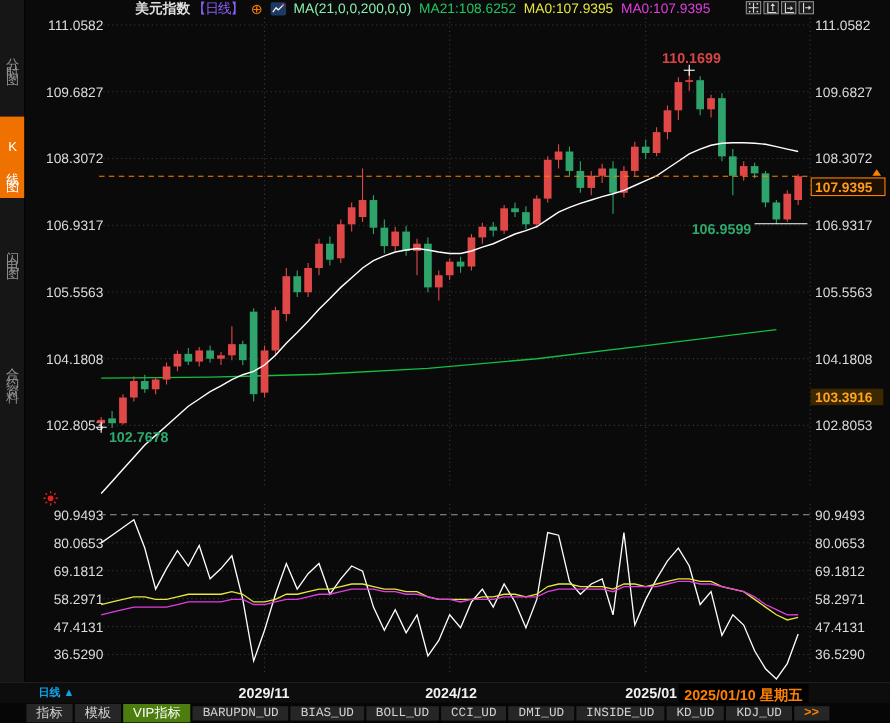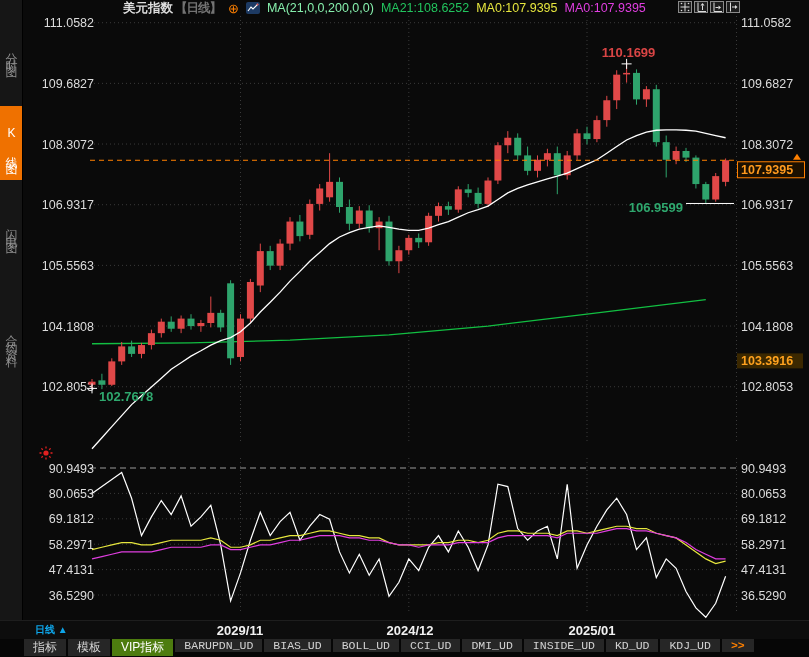--- a/index.html
+++ b/index.html
@@ -10,21 +10,21 @@
   .side-item{writing-mode:vertical-rl;text-orientation:upright;letter-spacing:7px;font-size:12px;color:#919191;
              display:flex;align-items:center;justify-content:center;cursor:pointer;}
   .side-item.s1{height:106px;}
   .side-item.s2{height:74px;}
   .side-item.s3{height:82px;margin-top:8px;}
   .side-item.s4{height:114px;margin-top:12px;}
   .side-item.active{background:#ef7100;color:#fff;}
   
   .hdr{position:absolute;left:22px;top:0;right:0;height:16px;display:flex;align-items:center;gap:7px;padding-left:101px;font-size:12.5px;white-space:nowrap;}
   .hdr .sym{color:#dedede;font-weight:bold;}
-  .hdr .per{color:#737373;font-weight:bold;letter-spacing:-1px;}
+  .hdr .per{color:#8b5cf6;font-weight:normal;letter-spacing:-1px;}
   .hdr .plus{color:#ff8000;font-size:13px;line-height:1;cursor:pointer;}
   .hdr .map{color:#86efac;}
   .hdr .ma21{color:#22c55e;}
   .hdr .ma0y{color:#e6e63e;}
   .hdr .ma0m{color:#e03ee0;}
   .mini-chart{width:14px;height:12px;border-radius:2px;background:#1d3a63;display:inline-block;}
   .tool-icons{position:absolute;left:678px;top:1px;display:flex;gap:2px;}
   .tool-icons .tbtn{width:14px;height:12px;background:#1c1c1c;border:1px solid #8a8a8a;box-sizing:border-box;display:flex;align-items:center;justify-content:center;cursor:pointer;}
   
   svg{display:block;}
@@ -34,21 +34,21 @@
   .rsi-hdr .p1{color:#ededed;}
   .rsi-hdr .p2{color:#e6e63e;}
   .rsi-hdr .p3{color:#e03ee0;}
   .alert-ic{position:absolute;left:37px;top:445px;}
   
   .xrow{position:absolute;left:0;top:620px;width:809px;height:19px;background:#0d0d0d;border-top:1px solid #1e1e1e;}
   .xrow .plabel{position:absolute;left:35px;top:2px;color:#0ea5e9;font-size:10px;font-weight:bold;cursor:pointer;}
   .xrow .month{position:absolute;top:2px;transform:translateX(-50%);color:#f2f2f2;font-size:13px;font-weight:bold;}
   .xrow .mdate{position:absolute;left:617px;top:1px;background:#000;color:#ff8000;font-size:13px;font-weight:bold;padding:1px 5px;}
   
-  .tabs{position:absolute;left:0;top:639px;width:809px;height:18px;background:#060606;display:flex;gap:2px;align-items:flex-start;}
+  .tabs{position:absolute;left:0;top:639px;width:809px;height:18px;background:#060606;display:flex;gap:2px;align-items:center;}
   .tabs .spacer{width:22px;background:#151515;}
   .tab{background:#262626;color:#d2d2d2;font-size:12px;display:flex;align-items:center;padding:0 9px;cursor:pointer;white-space:nowrap;}
   .tab.mono{font-family:"Liberation Mono","DejaVu Sans Mono",monospace;font-size:11.5px;}
   .tab.active{background:#4d7c0f;color:#fff;}
   .tab.more{color:#ff8000;font-weight:bold;}
 </style>
 </head>
 <body>
 
 <div id="app">
@@ -317,20 +317,21 @@
       <polyline points="92,41.55566619999999 101.9,34.55366619999999 111.8,27.551666199999985 121.7,20.549666199999987 131.6,46.22366619999998 141.5,83.56766619999999 151.4,64.8956662 161.3,48.557666199999986 171.2,62.56166619999999 181.10000000000002,43.889666199999986 191,74.23166619999998 200.9,64.8956662 210.8,53.225666199999985 220.70000000000002,92.90366619999999 230.6,148.9196662 240.5,120.91166619999998 250.4,88.23566619999998 260.3,60.22766619999999 270.20000000000005,83.56766619999999 280.1,69.56366619999999 290,60.22766619999999 299.9,88.23566619999998 309.8,74.23166619999998 319.70000000000005,62.56166619999999 329.6,67.2296662 339.5,99.90566619999998 349.40000000000003,120.91166619999998 359.3,102.23966619999999 369.2,123.24566619999999 379.1,106.9076662 389,144.2516662 398.90000000000003,130.24766619999997 408.8,106.9076662 418.7,118.5776662 428.6,95.23766619999999 438.5,83.56766619999999 448.40000000000003,99.90566619999998 458.3,78.89966619999998 468.2,95.23766619999999 478.1,118.5776662 488,92.90366619999999 497.90000000000003,32.219666199999985 507.8,34.55366619999999 517.7,76.56566619999998 527.6,88.23566619999998 537.5,78.89966619999998 547.4000000000001,74.23166619999998 557.3,106.9076662 567.2,32.219666199999985 577.1,116.24366619999999 587,92.90366619999999 596.9000000000001,74.23166619999998 606.8000000000001,57.893666199999984 616.7,46.22366619999998 626.6,62.56166619999999 636.5,97.57166619999998 646.4,85.9016662 656.3000000000001,125.57966619999999 666.2,106.9076662 676.1,116.24366619999999 686,139.58366619999998 695.9,155.9216662 705.8000000000001,165.2576662 715.7,151.2536662 725.6,124.31930619999999" fill="none" stroke="#ffffff" stroke-width="1.2"></polyline>
       <polyline points="92,97.57166619999998 101.9,95.23766619999999 111.8,92.90366619999999 121.7,90.56966619999999 131.6,90.56966619999999 141.5,92.90366619999999 151.4,92.90366619999999 161.3,90.56966619999999 171.2,88.23566619999998 181.10000000000002,88.23566619999998 191,88.23566619999998 200.9,88.23566619999998 210.8,85.9016662 220.70000000000002,88.23566619999998 230.6,95.23766619999999 240.5,95.23766619999999 250.4,92.90366619999999 260.3,88.23566619999998 270.20000000000005,88.23566619999998 280.1,85.9016662 290,83.56766619999999 299.9,83.56766619999999 309.8,81.23366619999999 319.70000000000005,78.89966619999998 329.6,78.89966619999998 339.5,81.23366619999999 349.40000000000003,83.56766619999999 359.3,83.56766619999999 369.2,85.9016662 379.1,85.9016662 389,90.56966619999999 398.90000000000003,92.90366619999999 408.8,92.90366619999999 418.7,92.90366619999999 428.6,92.90366619999999 438.5,90.56966619999999 448.40000000000003,90.56966619999999 458.3,88.23566619999998 468.2,88.23566619999998 478.1,90.56966619999999 488,88.23566619999998 497.90000000000003,81.23366619999999 507.8,78.89966619999998 517.7,78.89966619999998 527.6,81.23366619999999 537.5,81.23366619999999 547.4000000000001,81.23366619999999 557.3,83.56766619999999 567.2,78.89966619999998 577.1,78.89966619999998 587,81.23366619999999 596.9000000000001,78.89966619999998 606.8000000000001,76.56566619999998 616.7,74.23166619999998 626.6,74.23166619999998 636.5,76.56566619999998 646.4,76.56566619999998 656.3000000000001,81.23366619999999 666.2,83.56766619999999 676.1,85.9016662 686,92.90366619999999 695.9,99.90566619999998 705.8000000000001,106.9076662 715.7,111.57566619999999 725.6,109.17164619999998" fill="none" stroke="#e6e63e" stroke-width="1.2"></polyline>
       <polyline points="92,106.9076662 101.9,104.57366619999999 111.8,102.23966619999999 121.7,99.90566619999998 131.6,99.90566619999998 141.5,99.90566619999998 151.4,99.90566619999998 161.3,97.57166619999998 171.2,95.23766619999999 181.10000000000002,95.23766619999999 191,95.23766619999999 200.9,95.23766619999999 210.8,92.90366619999999 220.70000000000002,92.90366619999999 230.6,97.57166619999998 240.5,97.57166619999998 250.4,95.23766619999999 260.3,92.90366619999999 270.20000000000005,92.90366619999999 280.1,90.56966619999999 290,88.23566619999998 299.9,88.23566619999998 309.8,85.9016662 319.70000000000005,83.56766619999999 329.6,83.56766619999999 339.5,83.56766619999999 349.40000000000003,85.9016662 359.3,85.9016662 369.2,88.23566619999998 379.1,88.23566619999998 389,90.56966619999999 398.90000000000003,92.90366619999999 408.8,92.90366619999999 418.7,95.23766619999999 428.6,92.90366619999999 438.5,92.90366619999999 448.40000000000003,92.90366619999999 458.3,90.56966619999999 468.2,90.56966619999999 478.1,90.56966619999999 488,90.56966619999999 497.90000000000003,85.9016662 507.8,83.56766619999999 517.7,83.56766619999999 527.6,83.56766619999999 537.5,83.56766619999999 547.4000000000001,83.56766619999999 557.3,85.9016662 567.2,81.23366619999999 577.1,81.23366619999999 587,81.23366619999999 596.9000000000001,81.23366619999999 606.8000000000001,78.89966619999998 616.7,76.56566619999998 626.6,76.56566619999998 636.5,78.89966619999998 646.4,78.89966619999998 656.3000000000001,81.23366619999999 666.2,83.56766619999999 676.1,85.9016662 686,90.56966619999999 695.9,97.57166619999998 705.8000000000001,102.23966619999999 715.7,106.9076662 725.6,106.88432619999999" fill="none" stroke="#e03ee0" stroke-width="1.2"></polyline>
     </svg>
 
   <div class="xrow">
     <span class="plabel">日线 ▲</span>
     <span class="month" style="left:240px">2029/11</span>
     <span class="month" style="left:410px">2024/12</span>
     <span class="month" style="left:592px">2025/01</span>
+    <span class="mdate">2025/01/10 星期五</span>
   </div>
 
   <div class="tabs">
     <span class="spacer"></span>
     <span class="tab">指标</span>
     <span class="tab">模板</span>
     <span class="tab active">VIP指标</span>
     <span class="tab mono">BARUPDN_UD</span>
     <span class="tab mono">BIAS_UD</span>
     <span class="tab mono">BOLL_UD</span>

